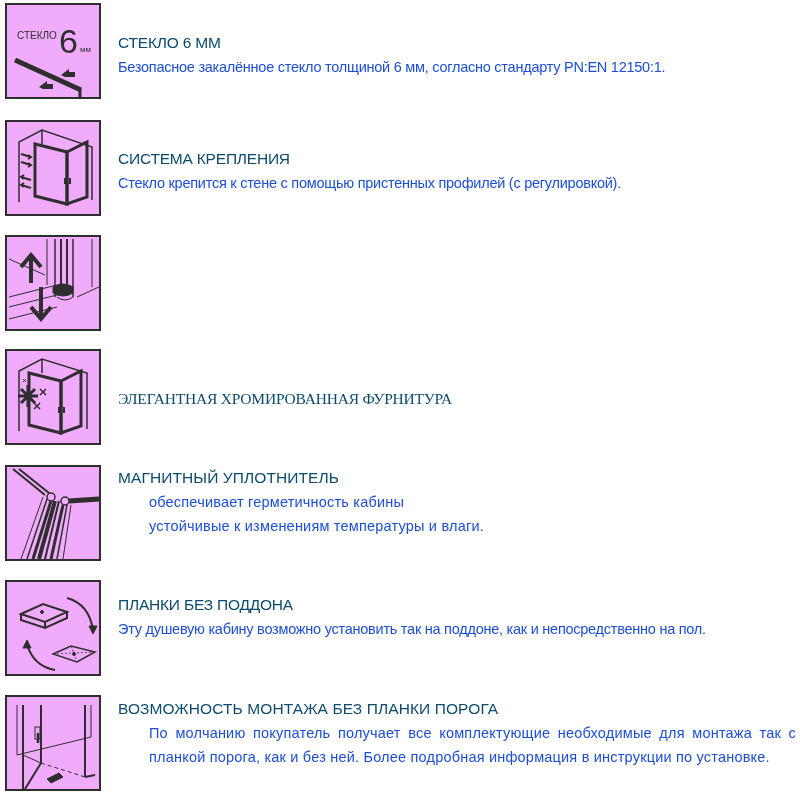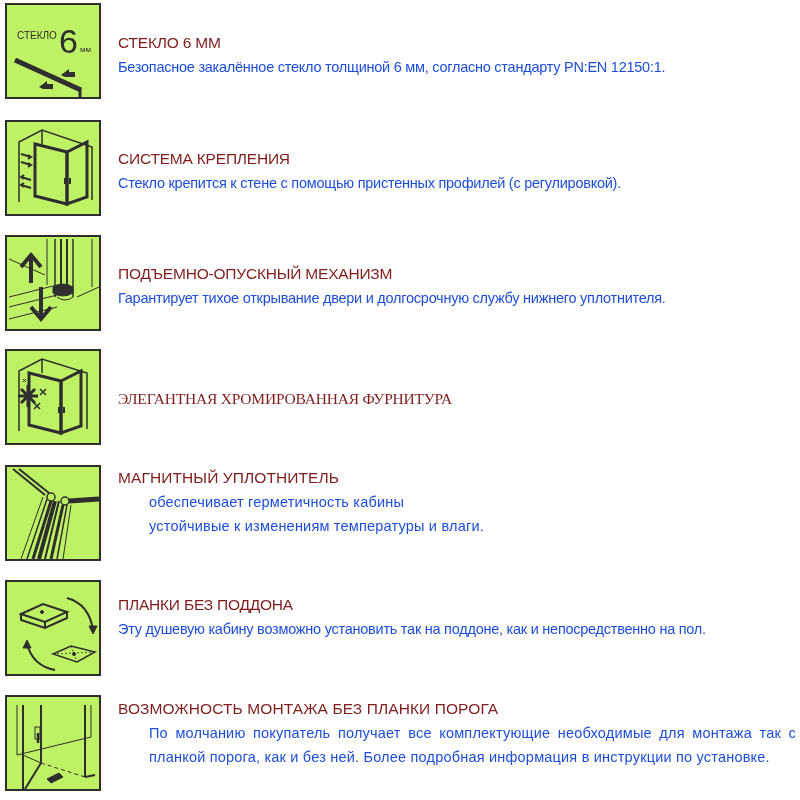--- a/index.html
+++ b/index.html
@@ -3,26 +3,26 @@
   <meta charset="utf-8">
   <style>
     html, body { margin: 0; padding: 0; background: #ffffff; }
     body {
       width: 800px; height: 800px; position: relative; overflow: hidden;
       font-family: "Liberation Sans", sans-serif; color: #555555;
     }
     .feature { position: absolute; left: 0; width: 800px; height: 100px; }
     .icon-box {
       position: absolute; left: 5px; top: 0; width: 92px; height: 92px;
-      border: 2px solid #2e2e2e; box-sizing: content-box; background: #bef264;
+      border: 2px solid #2e2e2e; box-sizing: content-box; background: #f0abfc;
     }
     .icon-box svg { width: 92px; height: 92px; display: block; }
     .text { position: absolute; left: 118px; right: 4px; }
     .title {
-      font-size: 15.5px; color: #7f1d1d; letter-spacing: -0.2px;
+      font-size: 15.5px; color: #0c4a6e; letter-spacing: -0.2px;
       line-height: 24px; white-space: nowrap; font-stretch: condensed;
     }
     .desc {
       font-size: 14.5px; color: #1d4ed8; line-height: 24px; letter-spacing: -0.25px;
       text-align: justify;
     }
     .wide .title { letter-spacing: 0.1px; }
     .wide .desc { letter-spacing: 0.2px; margin-left: 31px; }
   </style>
 </head>
@@ -81,24 +81,20 @@
       <line x1="66" y1="2" x2="66" y2="60" stroke-width="1.5"></line>
       <line x1="85" y1="2" x2="85" y2="50" stroke-width="1"></line>
       <line x1="70" y1="60" x2="92" y2="50" stroke-width="1"></line>
       <path d="M46,50 Q56,44 66,50 L66,56 Q56,62 46,56 Z" fill="#2e2e2e"></path>
       <path d="M50,60 Q58,66 66,60" stroke-width="1"></path>
       <line x1="24" y1="20" x2="24" y2="46" stroke-width="4"></line>
       <path d="M14,30 L24,18 L34,30" stroke-width="4"></path>
       <line x1="34" y1="50" x2="34" y2="80" stroke-width="4"></line>
       <path d="M24,70 L34,82 L44,70" stroke-width="4"></path>
     </svg>
-  </div>
-  <div class="text" style="top:27px;">
-    <div class="title">ПОДЪЕМНО-ОПУСКНЫЙ МЕХАНИЗМ</div>
-    <div class="desc">Гарантирует тихое открывание двери и долгосрочную службу нижнего уплотнителя.</div>
   </div>
 </div>
 
 <div class="feature" style="top:349px;font-family:Liberation Serif, serif;">
   <div class="icon-box">
     <svg viewBox="0 0 92 92" fill="none" stroke="#2e2e2e">
       <polyline points="12,80 12,20 35,8 80,22 80,78" stroke-width="1.5"></polyline>
       <line x1="35" y1="8" x2="35" y2="22" stroke-width="1.5"></line>
       <polygon points="22,22 54,30 54,82 22,74" stroke-width="3"></polygon>
       <polygon points="54,30 74,20 74,75 54,82" stroke-width="3"></polygon>

